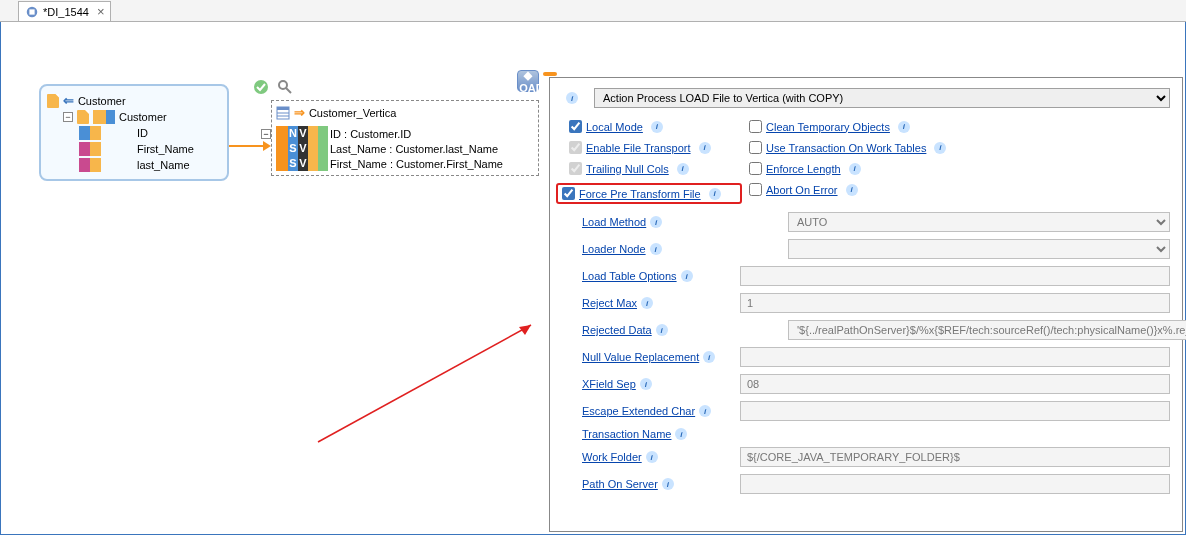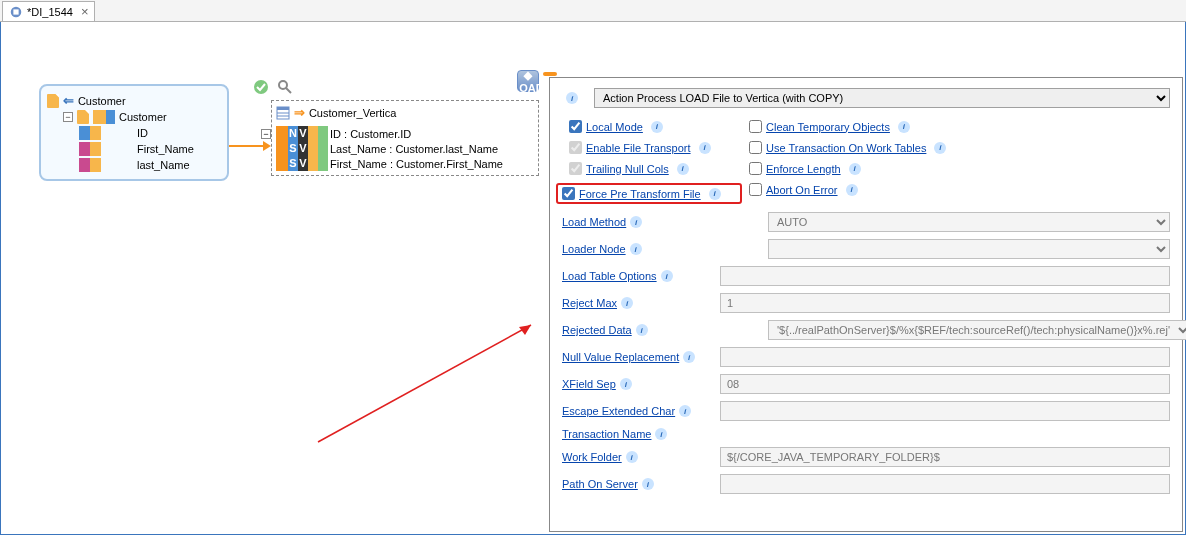--- a/index.html
+++ b/index.html
@@ -1,20 +1,20 @@
 <!DOCTYPE html>
 <html><head>
 <meta charset="utf-8">
 <style>
 * { box-sizing: border-box; margin: 0; padding: 0; font-family: Tahoma, Geneva, sans-serif; font-size: 11px; }
 body { background: #fff; width: 1186px; height: 535px; overflow: hidden; position: relative; }
 
 
 .tab-bar { height: 22px; border-bottom: 1px solid #b0b0b0; background: #f4f4f4; display: flex; align-items: flex-end; }
-.tab { display: flex; align-items: center; height: 20px; padding: 0 6px; border: 1px solid #b0b0b0; border-bottom: none; background: #fff; margin-left: 2px; gap: 4px; cursor: pointer; }
+.tab { display: flex; align-items: center; height: 20px; padding: 0 6px; border: 1px solid #b0b0b0; border-bottom: none; background: #fff; margin-left: 18px; gap: 4px; cursor: pointer; }
 .tab-icon { width: 14px; height: 14px; }
 .tab-close { font-size: 13px; color: #666; cursor: pointer; padding-left: 4px; }
 
 
 .canvas { position: relative; width: 100%; height: 513px; background: #fff; border: 1px solid #3a75bd; border-top: none; }
 
 
 .source-box { position: absolute; left: 38px; top: 62px; width: 190px; border: 2px solid #a7c7e7; border-radius: 8px; background: #f4faff; padding: 6px; }
 .source-row { display: flex; align-items: center; gap: 4px; padding: 1px 0; }
 .source-row.nested { margin-left: 16px; }
@@ -57,21 +57,21 @@
 .checks { display: flex; gap: 0; margin-bottom: 8px; }
 .checks-col { flex: 0 0 180px; display: flex; flex-direction: column; gap: 8px; }
 .check-item { display: flex; align-items: center; gap: 4px; padding-left: 7px; }
 .check-item.highlighted { border: 2px solid #e02020; padding: 2px 4px; border-radius: 3px; margin-left: -6px; }
 .check-label { color: #0645ad; text-decoration: underline; cursor: pointer; }
 input[type=checkbox] { width: 13px; height: 13px; cursor: pointer; accent-color: #3a75bd; }
 input[type=checkbox]:disabled + .check-label { color: #0645ad; }
 
 .prop-rows { display: flex; flex-direction: column; gap: 7px; margin-top: 8px; }
 .prop-row { display: flex; align-items: center; gap: 8px; }
-.prop-label-cell { flex: 0 0 150px; display: flex; align-items: center; }
+.prop-label-cell { flex: 0 0 150px; display: flex; align-items: center; margin-left: 20px; }
 .prop-label { color: #0645ad; text-decoration: underline; cursor: pointer; }
 .prop-input { flex: 1; height: 20px; border: 1px solid #c0c0c0; background: #f4f4f4; padding: 2px 6px; color: #777; }
 .prop-select { flex: 1; height: 20px; border: 1px solid #c0c0c0; background: #f4f4f4; padding: 1px 4px; color: #777; margin-left: 48px; }
 
 
 .red-arrow { position: absolute; left: 312px; top: 295px; pointer-events: none; }
 
 </style>
 </head>
 <body>

